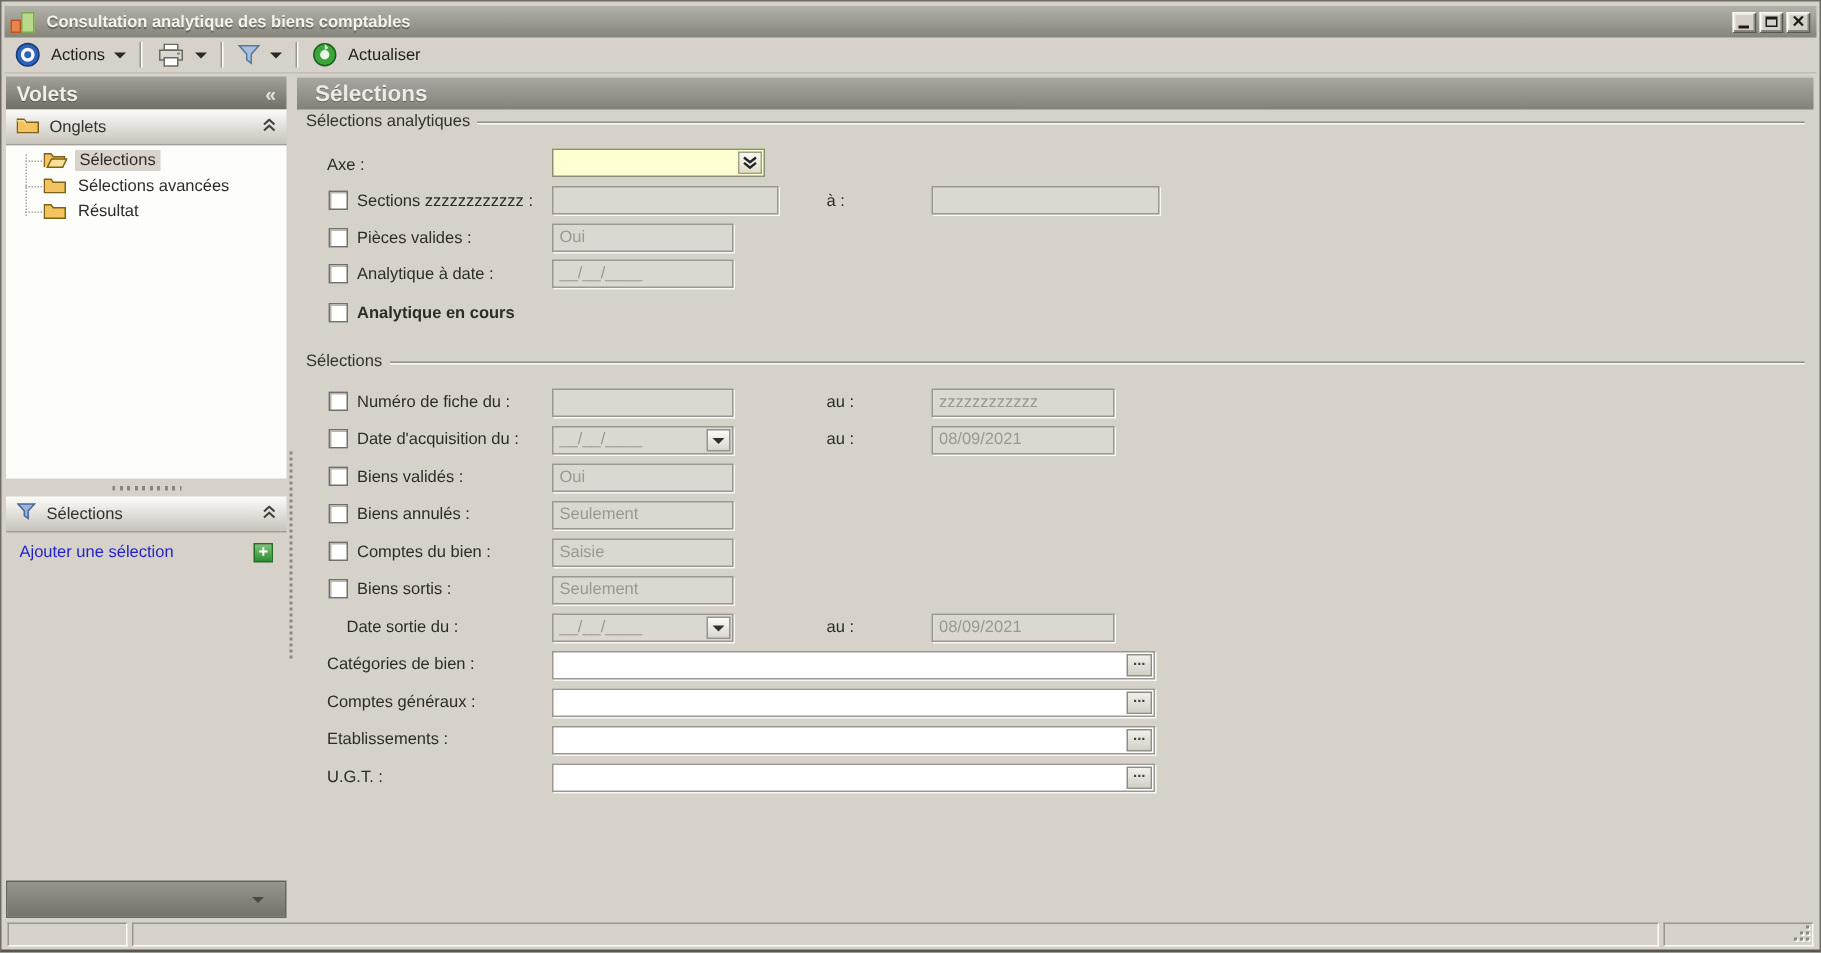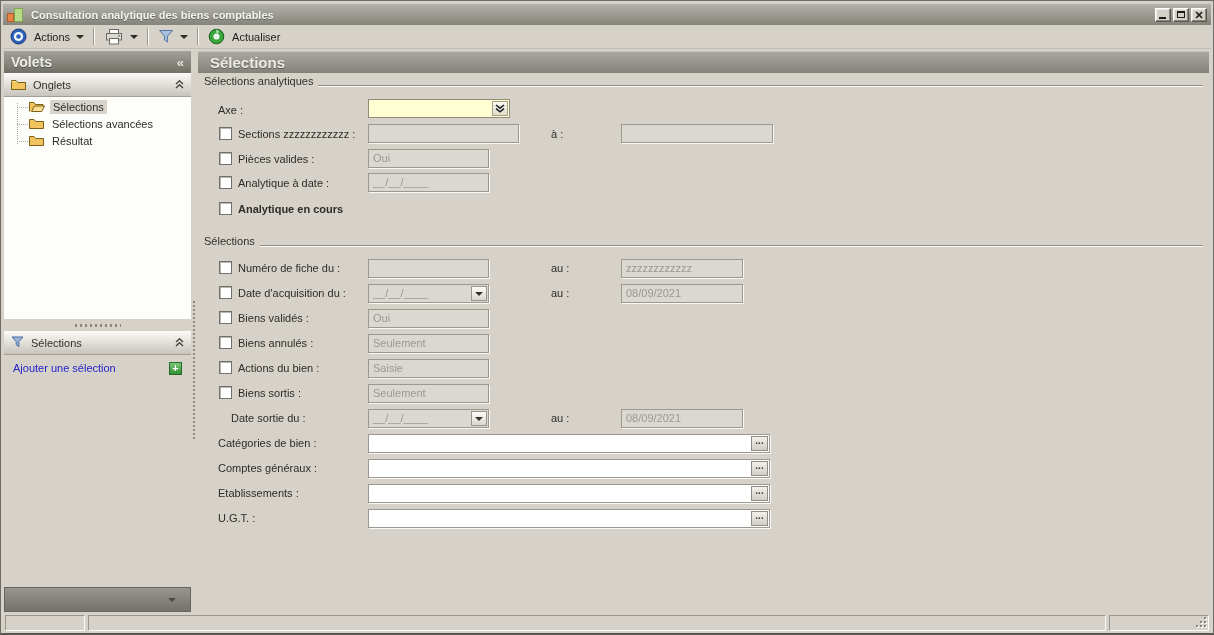--- a/index.html
+++ b/index.html
@@ -55,21 +55,21 @@
     border:1px solid #256c25;color:#ffffff;font-weight:bold;font-size:11px;line-height:11px;text-align:center;}
   .side-bottombar{position:absolute;left:0;top:536px;width:100%;height:25px;
     background:linear-gradient(#97958d,#74726a);border:1px solid #67655d;display:flex;align-items:center;}
   .side-bottombar .caret{border-top-color:#4b4942;margin-left:auto;margin-right:14px;}
   .vsplit{position:absolute;left:192px;top:300px;height:138px;width:0;border-left:2px dotted #8d8981;}
   
   .main{position:absolute;left:197px;top:50px;width:1011px;height:563px;}
   .main-hdr{position:absolute;left:0;top:0;width:100%;height:22px;background:linear-gradient(#a7a79f,#82827a);
     border-top:1px solid #c4c4bc;display:flex;align-items:center;padding:0 12px;}
   .main-title{font-size:15px;font-weight:bold;color:#edebe5;text-shadow:0 1px 0 rgba(40,40,36,.45);}
-  .groupline{position:absolute;left:6px;right:6px;display:flex;align-items:flex-end;}
+  .groupline{position:absolute;left:6px;right:6px;display:flex;align-items:flex-start;}
   .groupline .g-lbl{white-space:nowrap;color:#33312b;}
   .groupline .rule{flex:1;height:2px;border-top:1px solid #908d86;border-bottom:1px solid #fbfaf6;margin:6px 0 0 5px;}
   .flabel{position:absolute;white-space:nowrap;color:#2e2c27;line-height:13px;}
   .cbox{position:absolute;width:13px;height:13px;background:#ffffff;border:1px solid #72706a;
     box-shadow:inset 1px 1px 0 #b9b6ae;}
   .field{position:absolute;background:#dbd8d1;border:1px solid #9c9890;box-shadow:1px 1px 0 rgba(253,252,249,.9);
     color:#9c9890;padding:2px 4px;height:19px;overflow:hidden;white-space:nowrap;}
   .field.white{background:#ffffff;color:#35332d;}
   .combo-yellow{position:absolute;background:#ffffd2;border:1px solid #8f8d7a;height:19px;}
   .combo-btn{position:absolute;right:1px;top:1px;bottom:1px;width:16px;background:linear-gradient(#fbfaf0,#e0ddc8);
@@ -293,21 +293,21 @@
 
     <span class="cbox" style="left:21px;top:260px;"></span>
     <span class="flabel" style="left:40px;top:261px;">Biens validés :</span>
     <div class="field" style="left:170px;top:258px;width:121px;"><span>Oui</span></div>
 
     <span class="cbox" style="left:21px;top:285px;"></span>
     <span class="flabel" style="left:40px;top:286px;">Biens annulés :</span>
     <div class="field" style="left:170px;top:283px;width:121px;"><span>Seulement</span></div>
 
     <span class="cbox" style="left:21px;top:310px;"></span>
-    <span class="flabel" style="left:40px;top:311px;">Actions du bien :</span>
+    <span class="flabel" style="left:40px;top:311px;">Comptes du bien :</span>
     <div class="field" style="left:170px;top:308px;width:121px;"><span>Saisie</span></div>
 
     <span class="cbox" style="left:21px;top:335px;"></span>
     <span class="flabel" style="left:40px;top:336px;">Biens sortis :</span>
     <div class="field" style="left:170px;top:333px;width:121px;"><span>Seulement</span></div>
 
     <span class="flabel" style="left:33px;top:361px;">Date sortie du :</span>
     <div class="field" style="left:170px;top:358px;width:121px;">
       <span>__/__/____</span>
       <span class="date-btn">

